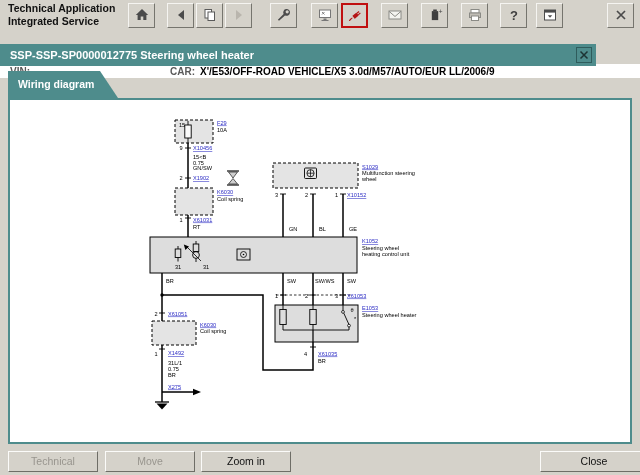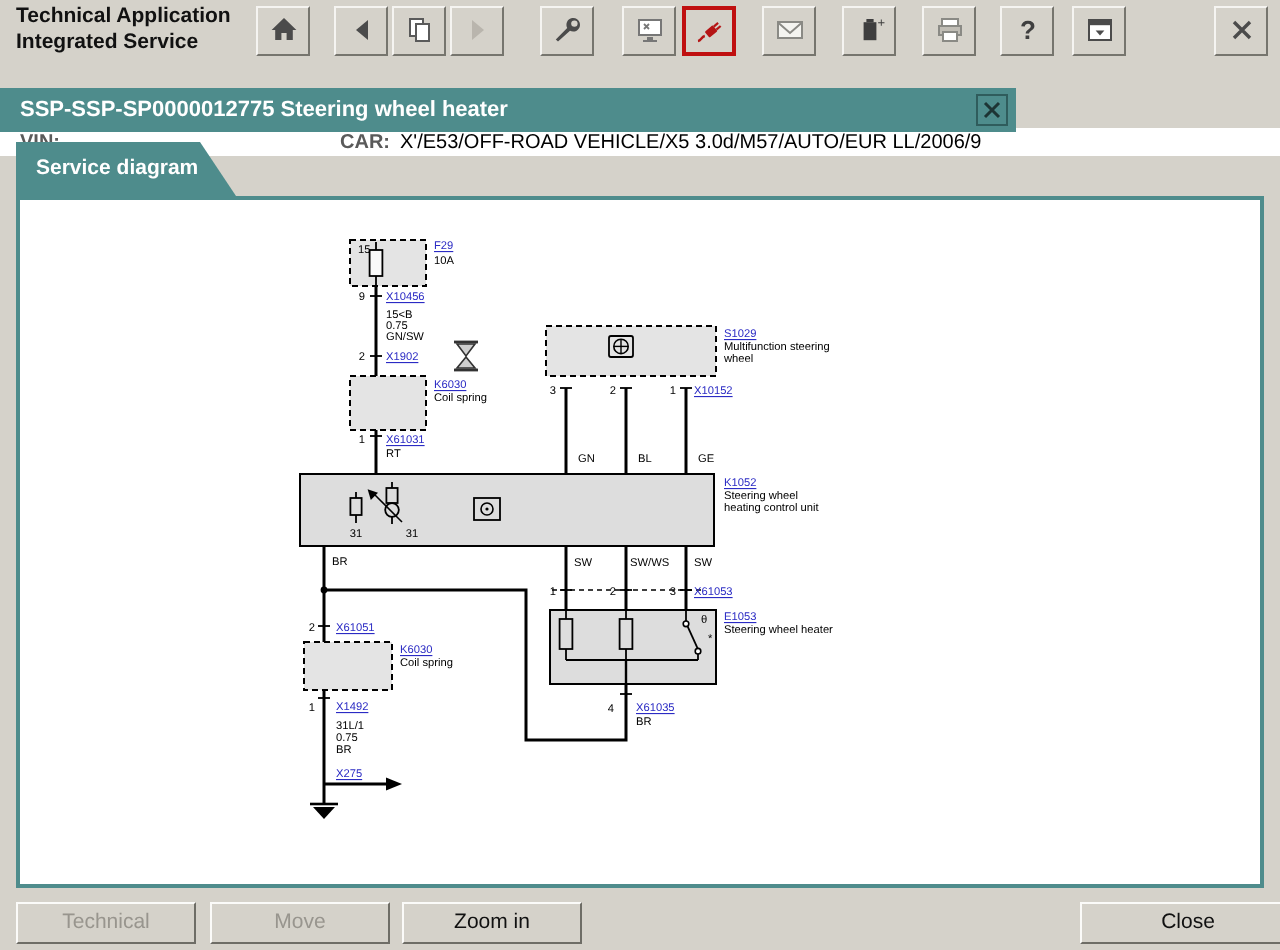--- a/index.html
+++ b/index.html
@@ -11,24 +11,24 @@
   .app-title { width:120px; padding-left:8px; font-size:10.5px; font-weight:bold; color:#111; line-height:1.25; }
   .tbtn { width:27px; height:25px; flex:0 0 27px; background:#d5d2ca; display:flex; align-items:center; justify-content:center;
           border-top:1px solid #f5f4f1; border-left:1px solid #f5f4f1; border-right:1px solid #76756e; border-bottom:1px solid #76756e; }
   .tbtn.red { border:2px solid #c01010; }
   .tbtn svg { display:block; }
 
   
   .vin-row { position:absolute; left:0; top:30px; width:640px; height:14px; background:#fff; display:flex; align-items:center; font-size:10px;margin-top:34px; }
   .vin-label { margin-left:10px; color:#5a5a5a; font-weight:bold; }
   .car-label { margin-left:140px; color:#5a5a5a; font-weight:bold; }
-  .car-value { margin-left:5px; color:#000; font-weight:normal; }
-
-  
-  .title-bar { position:absolute; left:0; top:44px; width:508px; height:22px; background:#4e8c8c; display:flex; align-items:center; }
+  .car-value { margin-left:5px; color:#000; font-weight:bold; }
+
+  
+  .title-bar { position:absolute; left:0; top:44px; width:596px; height:22px; background:#4e8c8c; display:flex; align-items:center; }
   .title-text { margin-left:10px; color:#fff; font-size:11px; font-weight:bold; }
   .title-close { position:absolute; right:4px; top:3px; width:16px; height:16px; border:1px solid #2f5c5c; display:flex; align-items:center; justify-content:center; }
 
   
   .tab { position:absolute; left:8px; top:71px; width:110px; height:27px; background:#4e8c8c; color:#fff; font-size:10.5px; font-weight:bold;
          padding:7px 0 0 10px; clip-path:polygon(0 0, 92px 0, 110px 27px, 0 27px); }
 
   
   .content { position:absolute; left:8px; top:98px; width:624px; height:346px; background:#fff; border:2px solid #4e8c8c; }
   .content svg { position:absolute; left:0; top:0; }
@@ -152,21 +152,21 @@
 <div class="title-bar">
   <span class="title-text">SSP-SSP-SP0000012775 Steering wheel heater</span>
   <span class="title-close">
     <svg width="12" height="12" viewBox="0 0 12 12">
         <path d="M2.5 2.5 L9.5 9.5 M9.5 2.5 L2.5 9.5" stroke="#1d3434" stroke-width="1.5"></path>
       </svg>
   </span>
 </div>
 
 <div class="tab">
-  <span>Service diagram</span>
+  <span>Wiring diagram</span>
 </div>
 
 <div class="content">
 <svg width="620" height="342" viewBox="0 0 620 342">
 
   <rect class="bxd" x="165" y="20" width="38" height="23"></rect>
   <rect class="bxd" x="165" y="88" width="38" height="27"></rect>
   <rect class="bxd" x="263" y="63" width="85" height="25"></rect>
   <rect class="bxs" x="140" y="137" width="207" height="36"></rect>
   <rect class="bxs" x="265" y="205" width="83" height="37"></rect>

